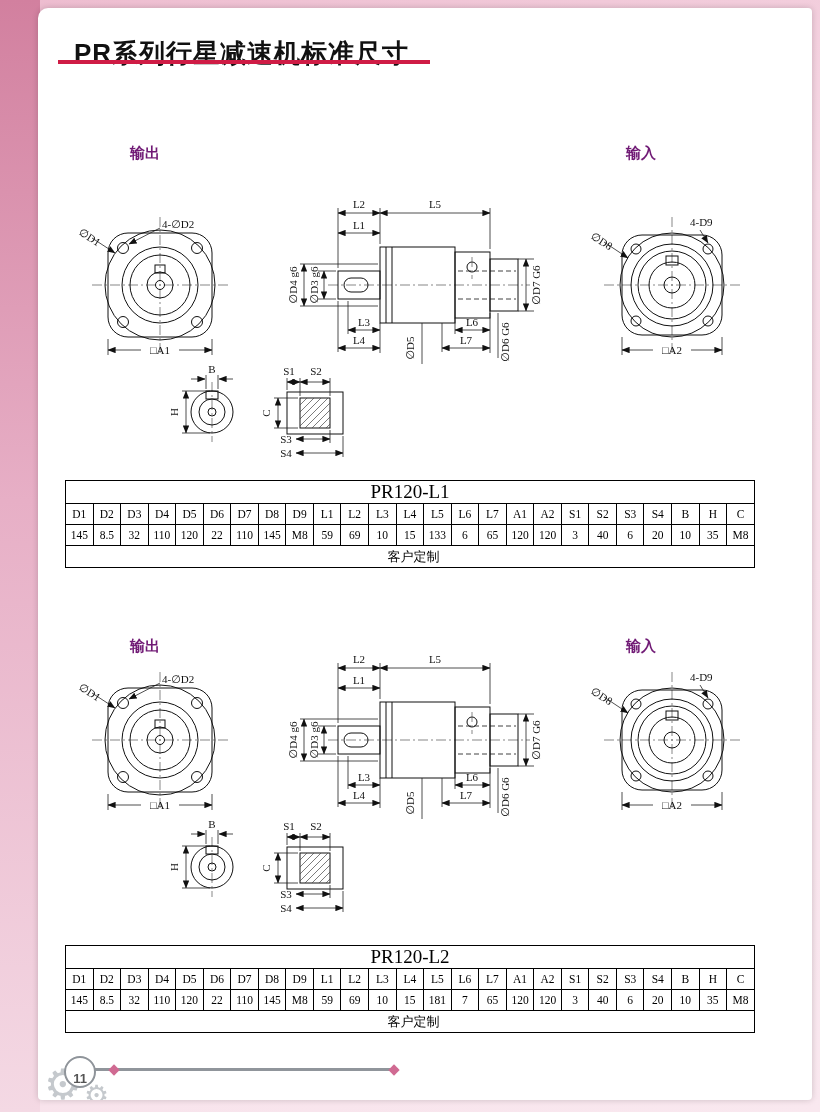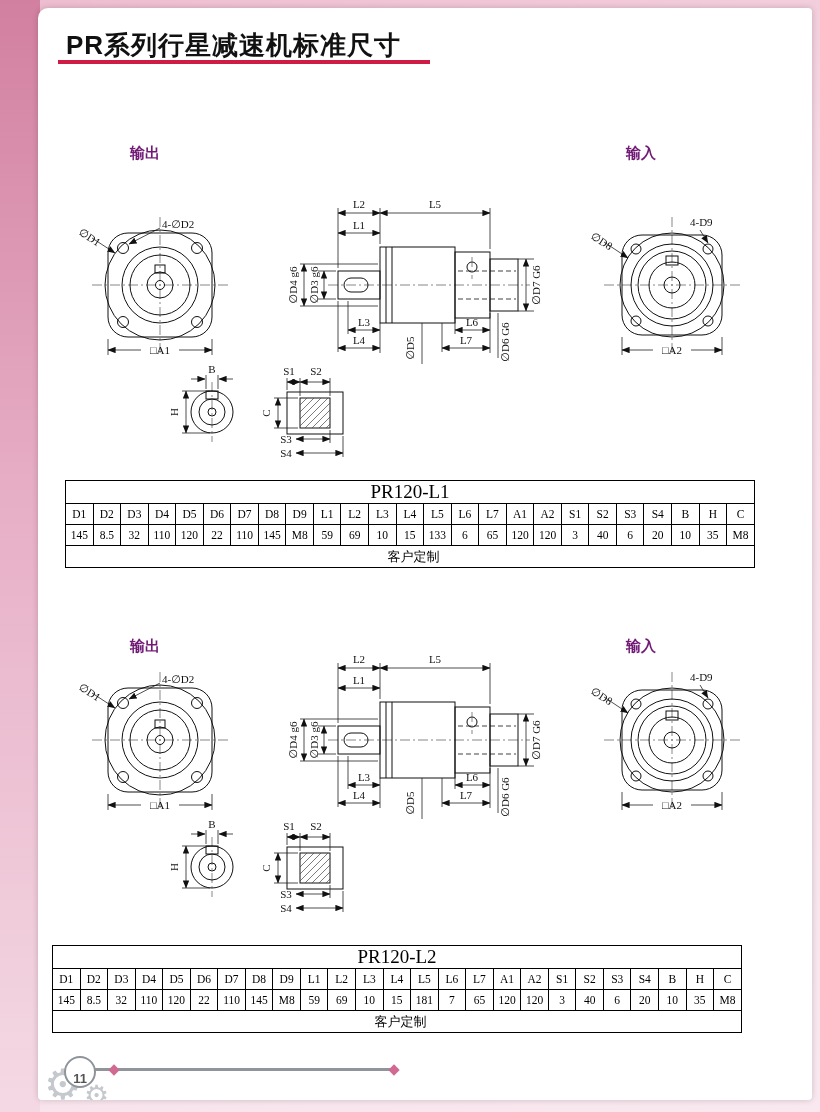--- a/index.html
+++ b/index.html
@@ -4,40 +4,40 @@
 <style>
   html,body { margin:0; padding:0; }
   body { font-family:"Liberation Sans", sans-serif; }
   .canvas { position:relative; width:820px; height:1112px; overflow:hidden;
             background:linear-gradient(160deg,#edbccf 0%,#f6d9e5 35%,#f9e8ef 100%); }
   .left-band { position:absolute; left:0; top:0; width:40px; height:100%;
                background:linear-gradient(180deg,#d2809f 0%,#e7afc6 45%,#f4d9e4 100%); }
   .page { position:absolute; left:38px; top:8px; width:774px; height:1092px;
           background:#ffffff; border-radius:10px 4px 4px 4px; overflow:hidden;
           box-shadow:0 0 6px rgba(0,0,0,.18); }
-  .title { position:absolute; left:22px; top:14px; margin:6px; font-size:26px; font-weight:bold;
+  .title { position:absolute; left:22px; top:14px; margin:14px; font-size:26px; font-weight:bold;
            letter-spacing:1px; color:#111; font-family:"Liberation Sans", sans-serif; }
   .title-rule { position:absolute; left:20px; top:52px; width:372px; height:4px; background:#cf1c45; }
   .lbl { position:absolute; font-size:15px; font-weight:bold; color:#701a75; }
   .out1 { left:92px; top:136px; } .in1 { left:588px; top:136px; }
   .out2 { left:92px; top:629px; } .in2 { left:588px; top:629px; }
   .svg-slot { position:absolute; width:740px; height:320px; }
   .slot1 { left:10px; top:150px; } .slot2 { left:10px; top:605px; }
 
   
   .draw line, .draw rect, .draw circle { stroke:#111; fill:none; stroke-width:1; }
   .draw .cl  { stroke:#555; stroke-width:0.7; stroke-dasharray:10 3 2 3; }
   .draw .dash{ stroke-width:0.8; stroke-dasharray:5 3; }
   .draw .dl, .draw .ext, .draw .ldr { stroke:#222; stroke-width:0.8; }
   .draw .hatch { stroke:#444; stroke-width:0.7; }
   .draw text { fill:#111; stroke:none; font-family:"Liberation Serif", serif; font-size:11px; }
 
   .dim-table { position:absolute; width:690px; border-collapse:collapse; table-layout:fixed;
                font-family:"Liberation Serif", serif; color:#000; }
-  .tbl1 { left:27px; top:472px; } .tbl2 { left:14px; top:937px; }
+  .tbl1 { left:27px; top:472px; } .tbl2 { left:27px; top:937px; }
   .dim-table td { border:1px solid #000; text-align:center; height:20px; padding:0; font-size:11.5px; }
   .dim-table td.t-title { font-size:19px; height:19px; }
   .dim-table td.t-note  { text-align:center; padding-left:7px; font-size:13px; height:21px; }
 
   .page-badge { position:absolute; left:26px; top:1048px; width:28px; height:28px; border-radius:50%;
                 border:2px solid #8f949a; background:#fff; z-index:3;
                 display:flex; align-items:flex-end; justify-content:center;
                 font-size:13px; color:#555; font-weight:bold; }
   .foot-line { position:absolute; left:42px; top:1060px; width:318px; height:3px; background:#90959b; z-index:1; }
   .dia { position:absolute; width:8px; height:8px; background:#d06a92; transform:rotate(45deg); z-index:2; }

